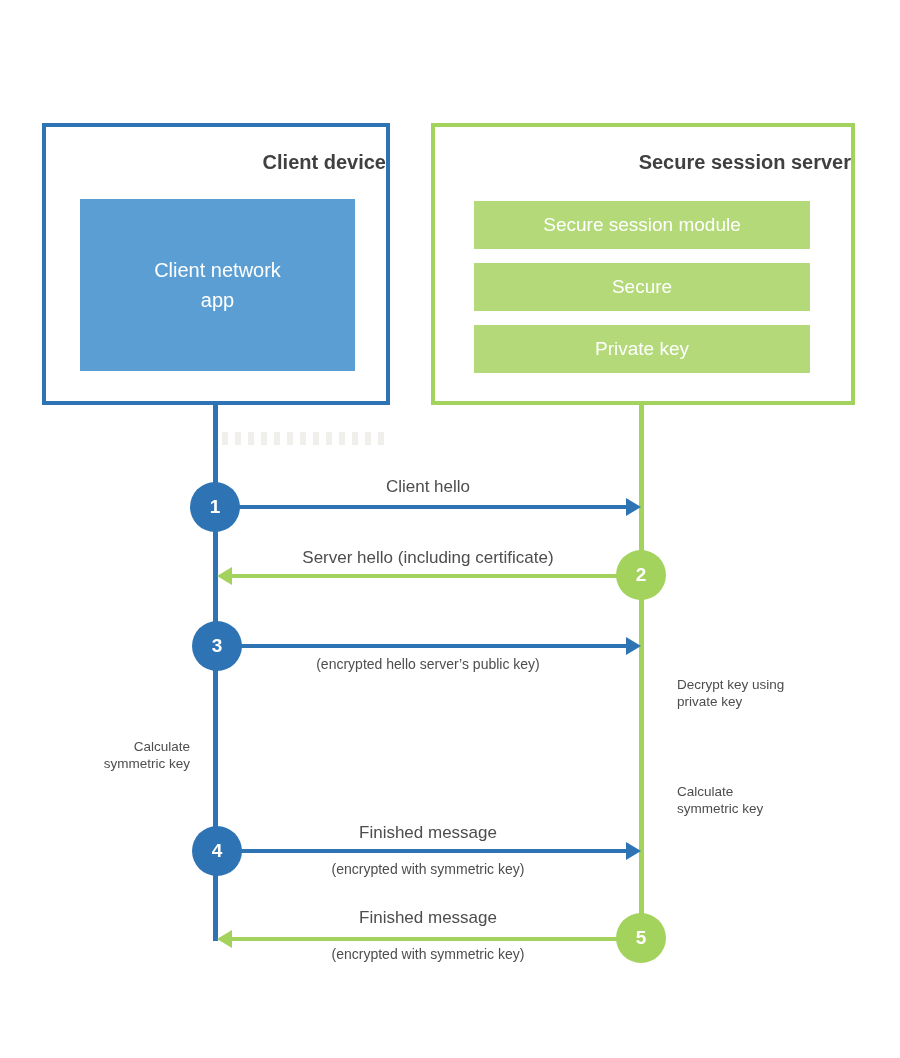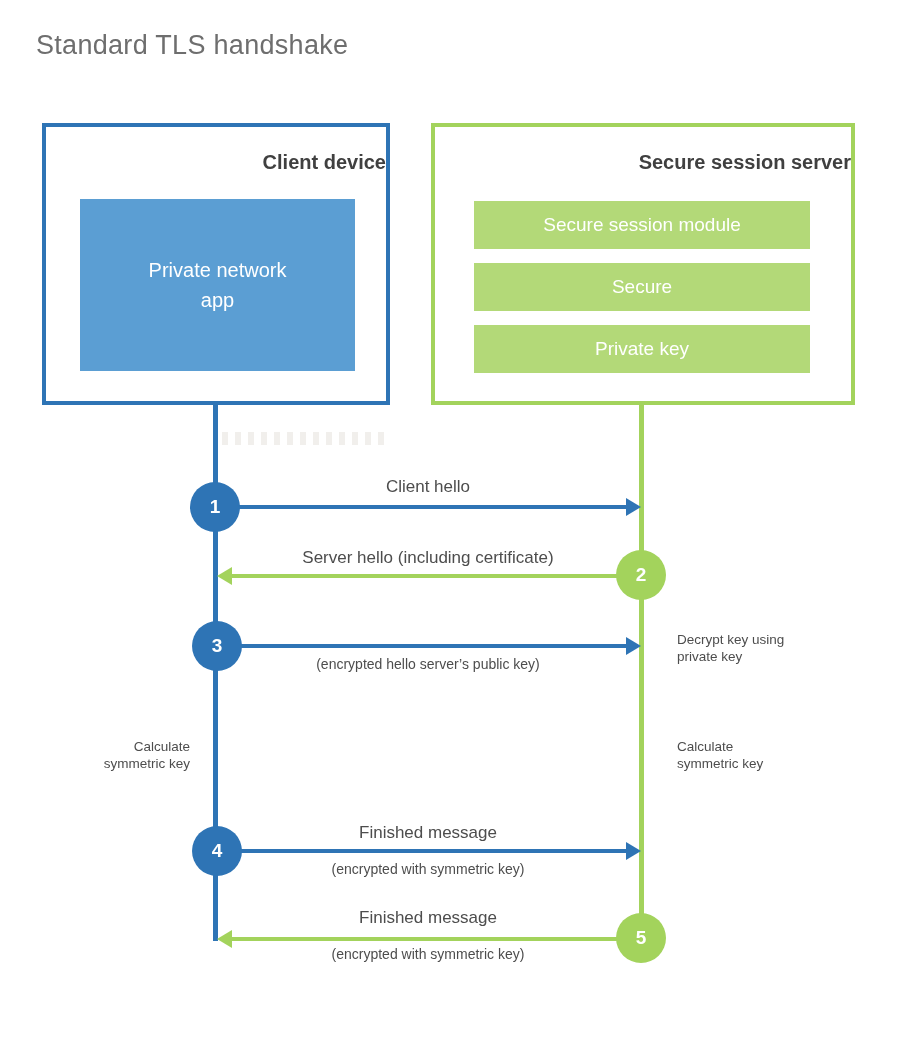--- a/index.html
+++ b/index.html
@@ -76,32 +76,31 @@
   }
   .msg-sub {
     position:absolute; left:215px; width:426px; text-align:center;
     font-size:14px; color:var(--text);
   }
   .side-note {
     position:absolute; font-size:13.5px; color:var(--text);
     line-height:1.25; white-space:pre-line;
   }
   .note-left  { left:52px;  width:138px; text-align:right; }
-  .note-right { left:677px; width:160px; text-align:left; }
+  .note-right { left:677px; width:160px; text-align:left;margin-top:45px; }
 </style>
 </head>
 <body>
 
 <div class="canvas">
 
-  <div class="page-title">Standard TLS handshake</div>
 
   <div class="entity-box client-box">
     <div class="entity-title">Client device</div>
-    <div class="app-box">Private network
+    <div class="app-box">Client network
 app</div>
   </div>
 
   <div class="entity-box server-box">
     <div class="entity-title">Secure session server</div>
     <div class="module-bar bar-0">Secure session module</div>
     <div class="module-bar bar-1">Secure</div>
     <div class="module-bar bar-2">Private key</div>
   </div>
 

